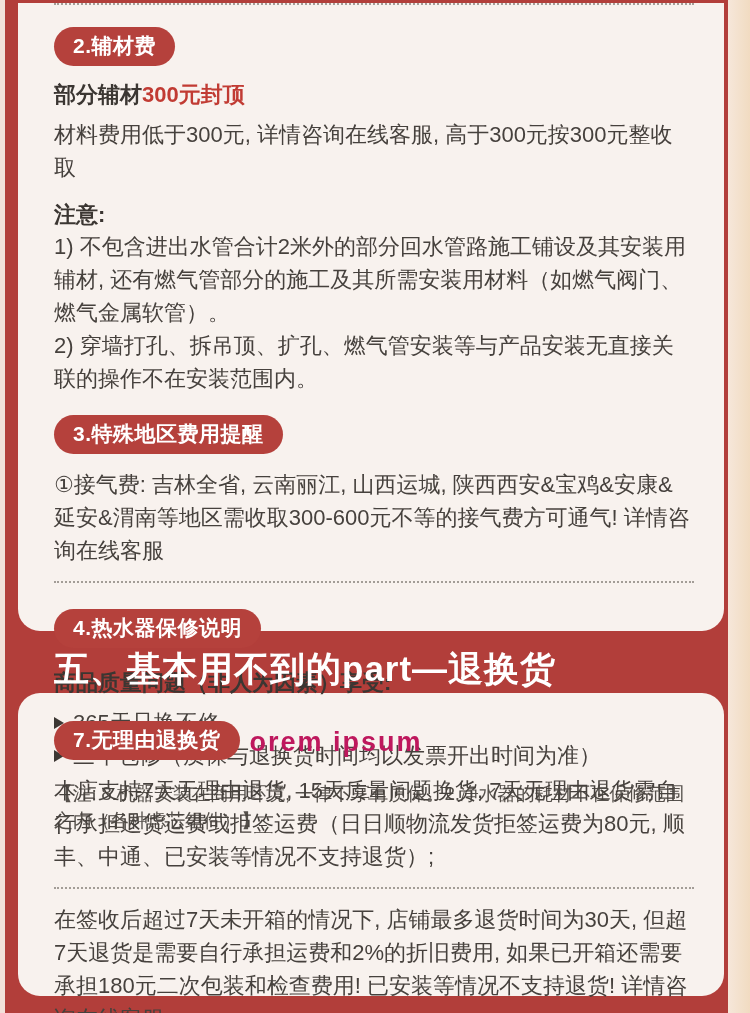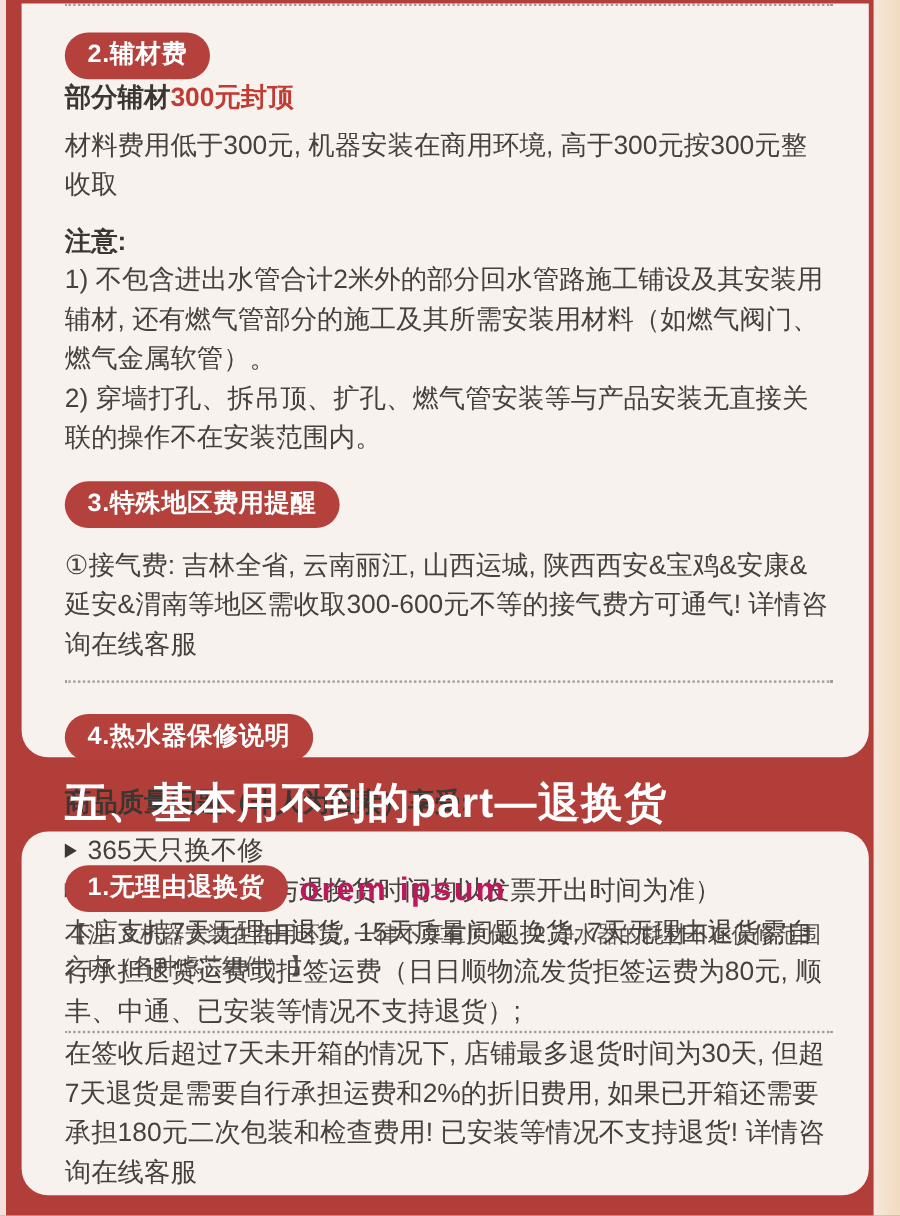--- a/index.html
+++ b/index.html
@@ -31,41 +31,41 @@
     border-top:6px solid transparent;border-bottom:6px solid transparent;margin-right:9px;flex:0 0 auto;}
   .note{font-size:19px;line-height:27px;color:#55504b;margin:0;letter-spacing:-0.3px;}
   .banner{height:62px;display:flex;align-items:flex-end;padding-left:36px;}
   .banner-title{color:#ffffff;font-size:35px;font-weight:bold;letter-spacing:1px;}
   .badge-row{position:relative;white-space:nowrap;}
   .watermark{
     font-size:27px;color:#be185d;font-weight:bold;margin-left:10px;
     vertical-align:middle;letter-spacing:2px;
   }
   
-  .mt8{margin-top:8px;}.mt12{margin-top:0;}
+  .mt8{margin-top:8px;}.mt12{margin-top:14px;}
   .mt14{margin-top:14px;}.mt16{margin-top:16px;}
   .mt20{margin-top:20px;}.mt22{margin-top:22px;}.mt26{margin-top:26px;}
 </style>
 </head>
 <body>
 
 <div class="edge-left"></div>
 <div class="edge-right"></div>
 
 <div class="content-col">
 
   <div class="card card-top">
     <hr class="dotted top-line">
 
     <section>
       <div class="badge-row mt22">
         <span class="badge">2.辅材费</span>
       </div>
       <p class="bold-line mt12"><span>部分辅材</span><span class="hl">300元封顶</span></p>
-      <p class="para mt8">材料费用低于300元, 机器安装在商用环境, 高于300元按300元整收取</p>
+      <p class="para mt8">材料费用低于300元, 详情咨询在线客服, 高于300元按300元整收取</p>
       <p class="bold-line mt16">注意:</p>
       <p class="para">1) 不包含进出水管合计2米外的部分回水管路施工铺设及其安装用辅材, 还有燃气管部分的施工及其所需安装用材料（如燃气阀门、燃气金属软管）。</p>
       <p class="para">2) 穿墙打孔、拆吊顶、扩孔、燃气管安装等与产品安装无直接关联的操作不在安装范围内。</p>
     </section>
 
     <section>
       <div class="badge-row mt20">
         <span class="badge">3.特殊地区费用提醒</span>
       </div>
       <p class="para mt14">①接气费: 吉林全省, 云南丽江, 山西运城, 陕西西安&amp;宝鸡&amp;安康&amp;延安&amp;渭南等地区需收取300-600元不等的接气费方可通气! 详情咨询在线客服</p>
@@ -90,21 +90,21 @@
     </section>
   </div>
 
   <div class="banner">
     <span class="banner-title">五、基本用不到的part—退换货</span>
   </div>
 
   <div class="card card-bottom">
     <section>
       <div class="badge-row" style="padding-top:28px;">
-        <span class="badge">1.无理由退换货</span><span class="watermark">orem ipsum</span>
+        <span class="badge">7.无理由退换货</span><span class="watermark">orem ipsum</span>
       </div>
       <p class="para mt12">本店支持7天无理由退货, 15天质量问题换货, 7天无理由退货需自行承担退货运费或拒签运费（日日顺物流发货拒签运费为80元, 顺丰、中通、已安装等情况不支持退货）;</p>
     </section>
 
     <hr class="dotted mt12">
 
     <section>
       <p class="para mt12">在签收后超过7天未开箱的情况下, 店铺最多退货时间为30天, 但超7天退货是需要自行承担运费和2%的折旧费用, 如果已开箱还需要承担180元二次包装和检查费用! 已安装等情况不支持退货! 详情咨询在线客服</p>
     </section>
   </div>

